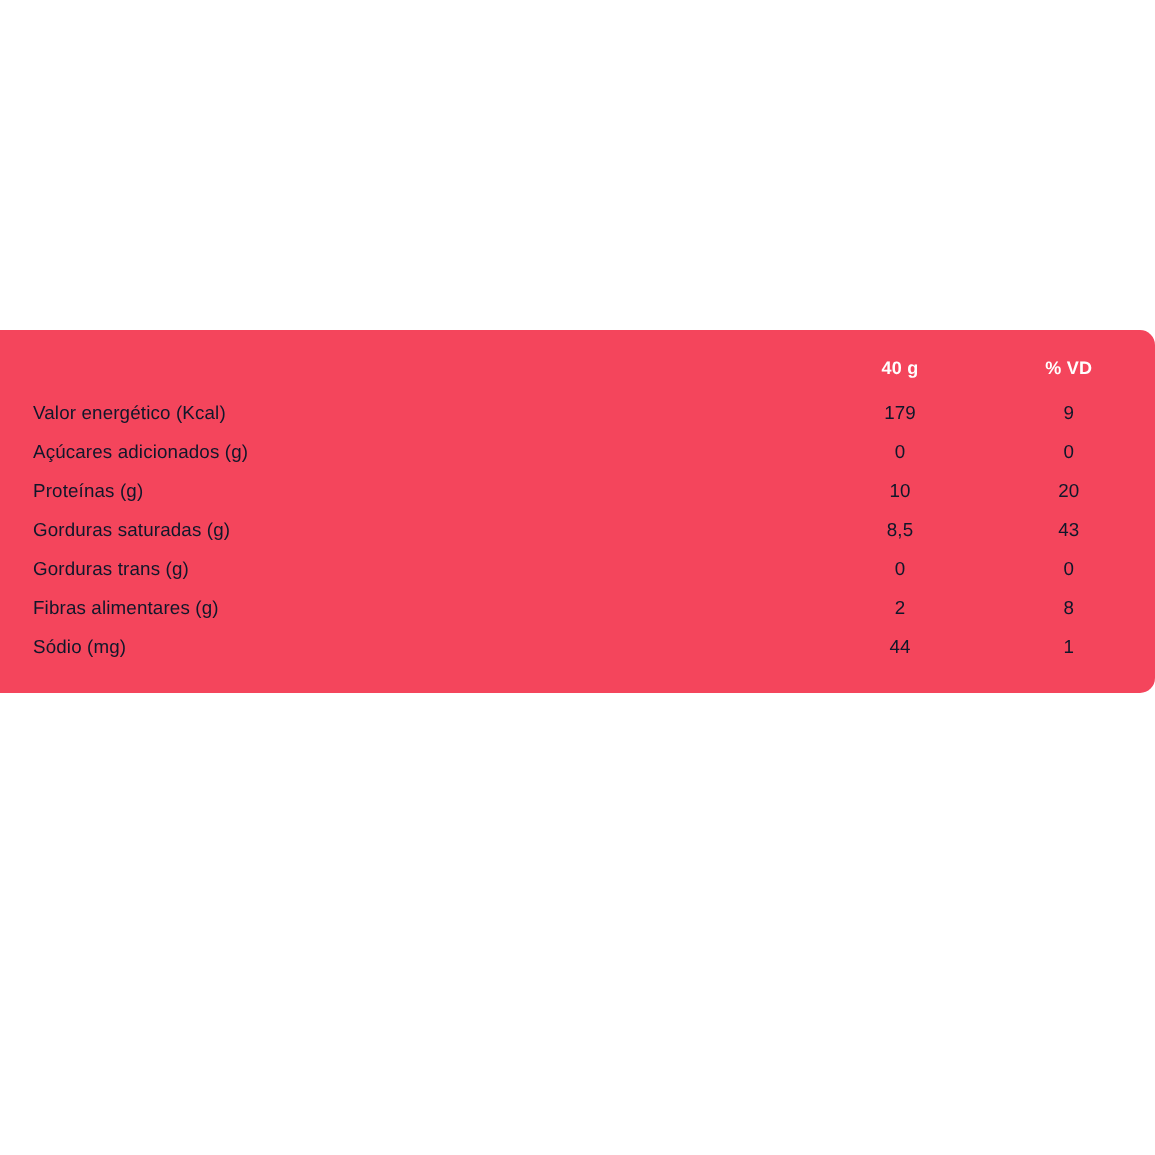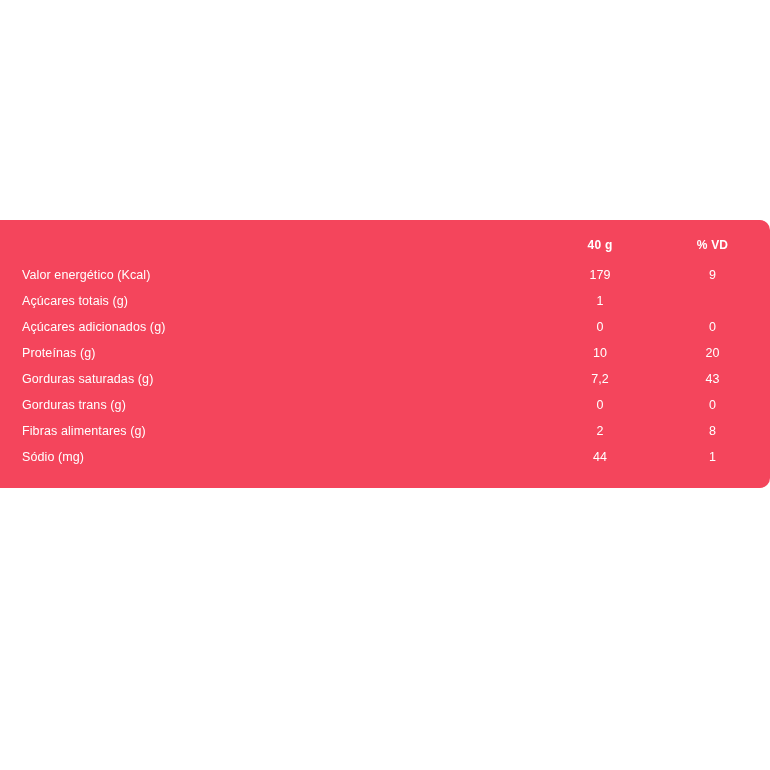--- a/index.html
+++ b/index.html
@@ -46,21 +46,21 @@
     font-weight: bold;
     text-align: center;
     padding: 4px 0 10px 0;
     letter-spacing: 0.2px;
   }
   table.nutrition-table th.label-head {
     text-align: left;
     padding-left: 22px;
   }
   table.nutrition-table td {
-    color: #ffffff;
+    color: #0f172a;
     font-size: 12.5px;
     font-weight: normal;
     padding: 6px 0;
     text-align: center;
     letter-spacing: 0.1px;
   }
   table.nutrition-table td.label {
     text-align: left;
     padding-left: 22px;
   }
@@ -84,37 +84,32 @@
           <th>% VD</th>
         </tr>
       </thead>
       <tbody>
         <tr>
           <td class="label">Valor energético (Kcal)</td>
           <td>179</td>
           <td>9</td>
         </tr>
         <tr>
-          <td class="label">Açúcares totais (g)</td>
-          <td>1</td>
-          <td></td>
-        </tr>
-        <tr>
           <td class="label">Açúcares adicionados (g)</td>
           <td>0</td>
           <td>0</td>
         </tr>
         <tr>
           <td class="label">Proteínas (g)</td>
           <td>10</td>
           <td>20</td>
         </tr>
         <tr>
           <td class="label">Gorduras saturadas (g)</td>
-          <td>7,2</td>
+          <td>8,5</td>
           <td>43</td>
         </tr>
         <tr>
           <td class="label">Gorduras trans (g)</td>
           <td>0</td>
           <td>0</td>
         </tr>
         <tr>
           <td class="label">Fibras alimentares (g)</td>
           <td>2</td>

